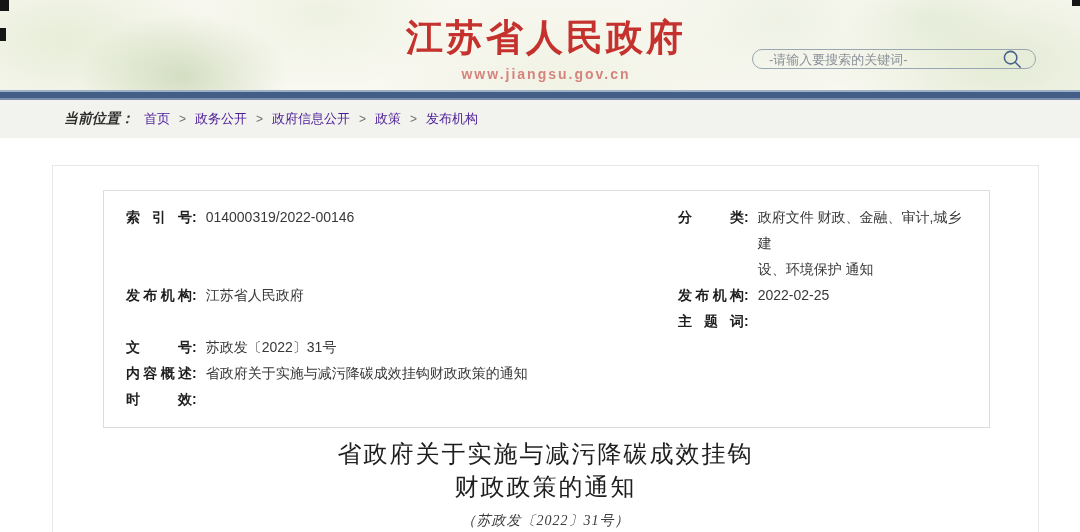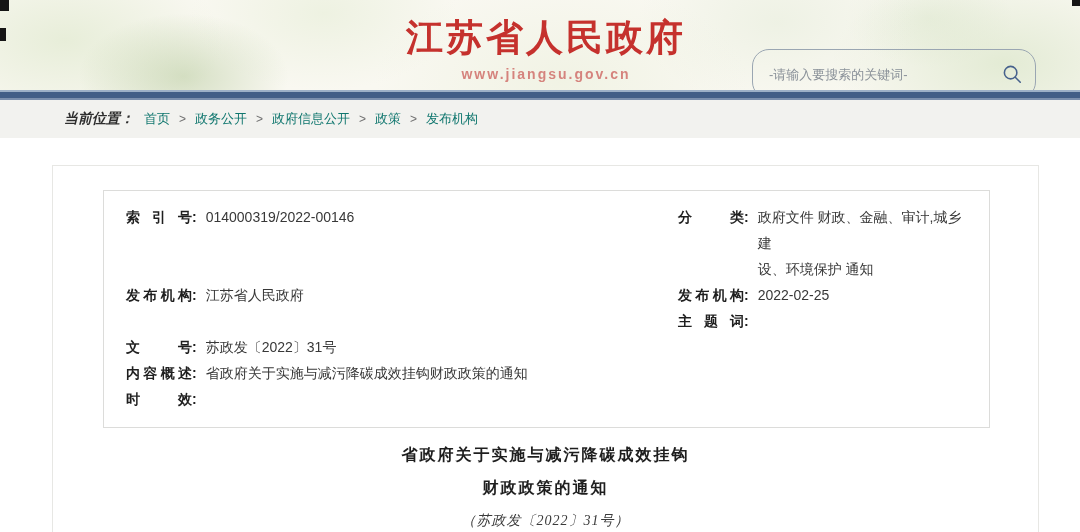--- a/index.html
+++ b/index.html
@@ -20,21 +20,21 @@
       #f9f8f1;
   }
   .logo-block { position:absolute; left:388px; top:13px; width:316px; text-align:center; cursor:pointer; }
   .logo-text {
     font-size:37px; font-weight:bold; color:#c5312d; letter-spacing:3px;
     font-family:"Liberation Sans","DejaVu Sans",sans-serif; white-space:nowrap;
   }
   .logo-url { margin-top:3px; font-size:14px; font-weight:bold; color:#d5837d; letter-spacing:2px; }
 
   .search-pill {
-    position:absolute; right:44px; top:49px; width:284px; height:50px;
+    position:absolute; right:44px; top:49px; width:284px; height:20px;
     border:1px solid #9aa6b2; border-radius:17px; background:transparent;
     display:flex; align-items:center; padding:0 12px 0 16px;
   }
   .search-input {
     flex:1; border:none; background:transparent; outline:none;
     font-size:13px; color:#6b7280; font-family:inherit;
   }
   .search-input::placeholder { color:#8a9199; opacity:1; }
   .search-btn { width:22px; height:22px; border:none; background:transparent; cursor:pointer; padding:0; }
   .search-btn svg { display:block; }
@@ -44,21 +44,21 @@
     position:absolute; left:0; top:90px; width:1080px; height:10px;
     background:linear-gradient(to bottom, #9db0c6 0%, #9db0c6 18%, #425e86 18%, #425e86 80%, #7b8fac 80%, #7b8fac 100%);
   }
 
   
   .breadcrumb-band {
     position:absolute; left:0; top:100px; width:1080px; height:38px;
     background:#f2f2ef; display:flex; align-items:center; padding-left:64px;
   }
   .crumb-label { font-size:14px; font-weight:bold; color:#2e2e2e; margin-right:10px;font-style:italic; }
-  .crumb-item { font-size:13px; color:#0f766e; cursor:pointer; }
+  .crumb-item { font-size:13px; color:#4c1d95; cursor:pointer; }
   .crumb-sep { font-size:12px; color:#6f6f6f; margin:0 9px; }
 
   
   .card {
     position:absolute; left:52px; top:165px; width:987px; height:520px;
     background:#ffffff; border:1px solid #e7e7e4;
   }
 
   
   .meta-box {
@@ -82,21 +82,21 @@
     text-align:justify; text-align-last:justify; vertical-align:top;
   }
   .mcolon { font-weight:bold; color:#1f1f1f; margin-right:9px; vertical-align:top; }
   .mval { color:#383838; vertical-align:top; }
   .mval-wrap { display:inline-block; max-width:212px; white-space:pre-line; }
 
   
   .doc-title-wrap { position:absolute; left:0; top:272px; width:985px; text-align:center; }
   .doc-title-line {
     font-family:"Liberation Serif","DejaVu Serif",serif;
-    font-size:16px; font-weight:bold; color:#1e1e1e; letter-spacing:2px; line-height:33px;
+    font-size:24px; font-weight:normal; color:#1e1e1e; letter-spacing:2px; line-height:33px;
   }
   .doc-number {
     margin-top:8px; font-family:"Liberation Serif","DejaVu Serif",serif;
     font-style:italic; font-size:14px; color:#3a3a3a; letter-spacing:1px;
   }
 
   
   .art { position:absolute; background:#151515; }
   .art-tl1 { left:0; top:0; width:9px; height:11px; }
   .art-tl2 { left:0; top:28px; width:6px; height:13px; }

